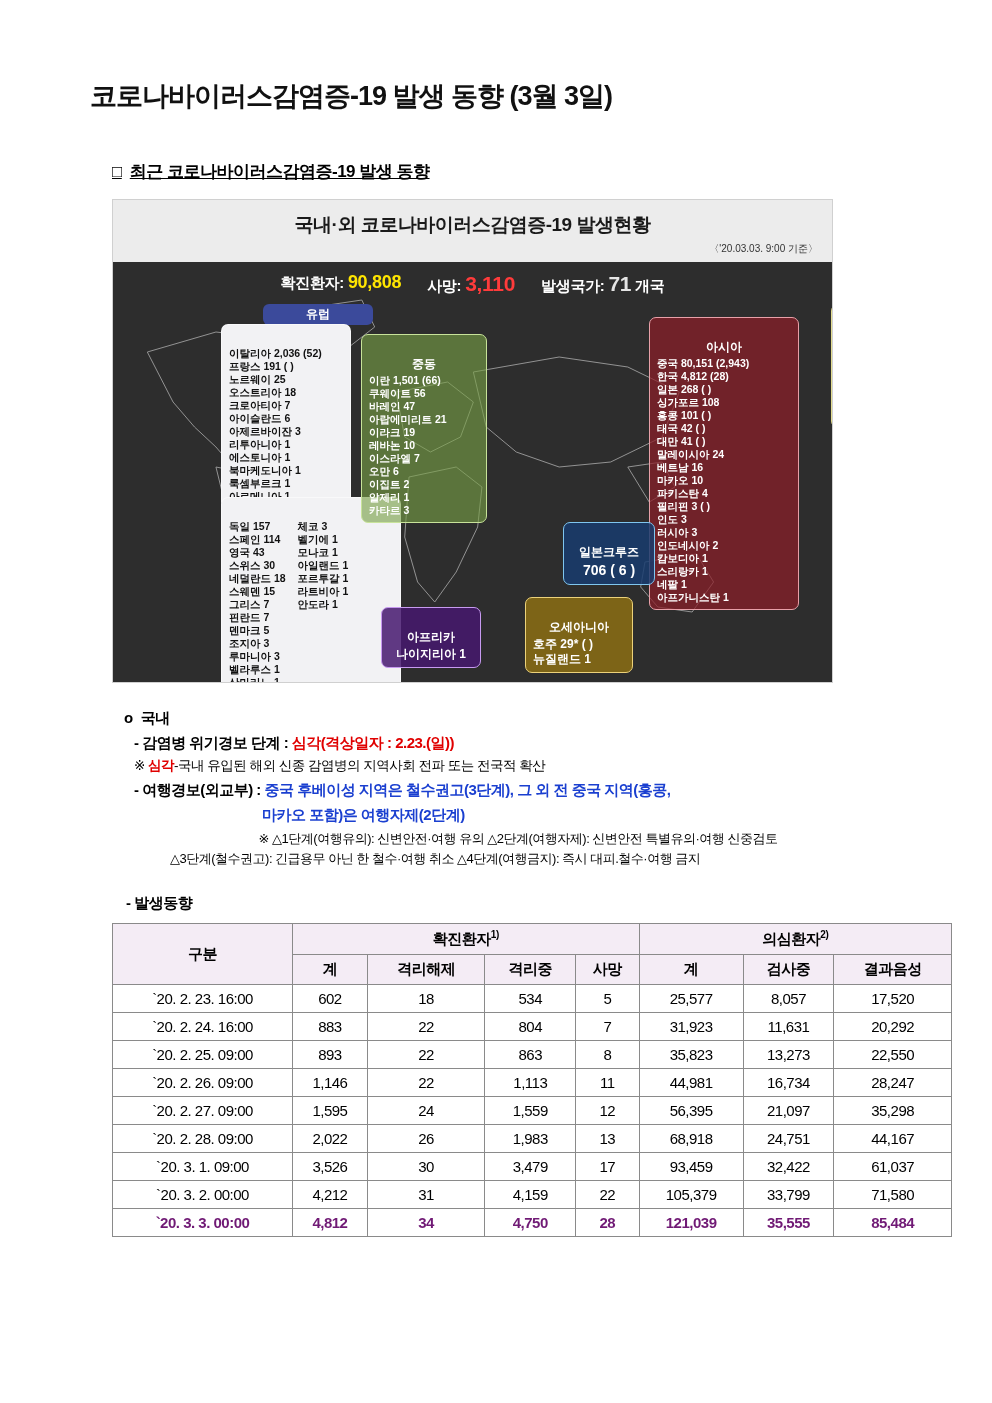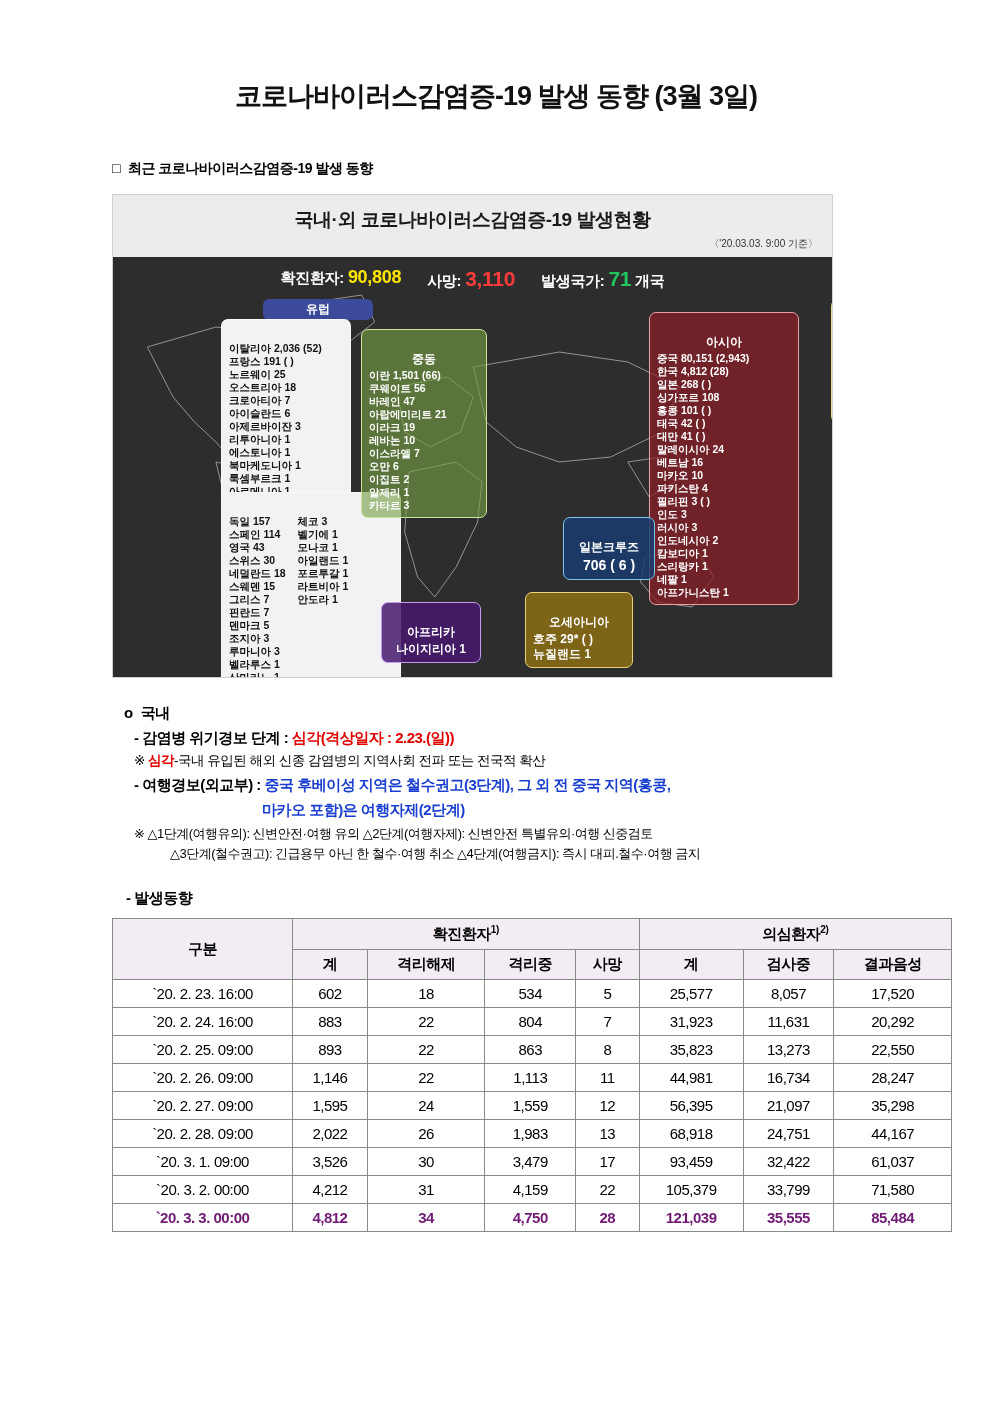--- a/index.html
+++ b/index.html
@@ -8,34 +8,35 @@
     width: 992px; height: 1403px;
     background: #ffffff;
     font-family: "Liberation Sans", "DejaVu Sans", sans-serif;
     color: #000;
     position: relative;
     overflow: hidden;
   }
   .page { padding: 0 90px; }
 
   h1.doc-title {
-    text-align: center;
+    text-align: left;
     font-size: 27px;
     font-weight: bold;
     letter-spacing: -1px;
     margin: 78px 0 0 0;
     color: #111;
   }
 
   .sec-head {
     margin-top: 46px;
-    font-size: 14px;
+    font-size: 17px;
     font-weight: bold;
     letter-spacing: -0.5px;
     padding-left: 22px;
+    text-decoration: underline;
   }
   .sec-head .marker { margin-right: 8px; font-weight: normal; }
 
   
   .figure {
     margin: 16px 0 0 22px;
     width: 721px;
     background: #ececec;
     border: 1px solid #d0d0d0;
   }
@@ -62,21 +63,21 @@
   .map svg.worldmap { position:absolute; inset:0; width:100%; height:100%; }
   .summary {
     position:absolute; top:10px; left:0; width:100%;
     display:flex; justify-content:center; gap:26px;
     font-size:15px; font-weight:bold; color:#fff;
     letter-spacing:-0.3px;
     z-index: 3;
   }
   .summary .v { color:#ffe600; font-size:18px; }
   .summary .vr { color:#ff3b3b; font-size:21px; }
-  .summary .vw { color:#22c55e; font-size:21px; }
+  .summary .vw { color:#e5e5e5; font-size:21px; }
 
   .box {
     position:absolute;
     border-radius:7px;
     padding:22px 7px 5px 7px;
     font-size:10.5px;
     line-height:1.24;
     color:#ffffff;
     z-index: 4;
     border:1.5px solid rgba(255,255,255,.55);
@@ -107,21 +108,21 @@
   
   .dom { margin: 26px 0 0 22px; font-size:15px; letter-spacing:-0.5px; }
   .dom .l1 { font-weight:bold; padding-left:12px; }
   .dom .l1 .bullet { margin-right:8px; }
   .dom .l2 { font-weight:bold; padding-left:22px; margin-top:6px; }
   .dom .red { color:#e00000; }
   .dom .blue { color:#1a3fd0; }
   .dom .note { padding-left:22px; font-size:13.5px; margin-top:4px; font-weight:normal; }
   .dom .note .red { color:#e00000; font-weight:bold; }
   .dom .cont { padding-left:150px; }
-  .dom .note2 { padding-left:22px; font-size:13px; margin-top:5px; }
+  .dom .note2 { padding-left:22px; font-size:13px; margin-top:5px;text-align:center; }
   .dom .note3 { padding-left:58px; font-size:13px; margin-top:2px; }
 
   .occ { margin: 26px 0 0 36px; font-size:15px; font-weight:bold; letter-spacing:-0.5px; }
 
   
   table.stat {
     margin: 10px 0 0 22px;
     width: 840px;
     border-collapse: collapse;
     font-size: 15px;

